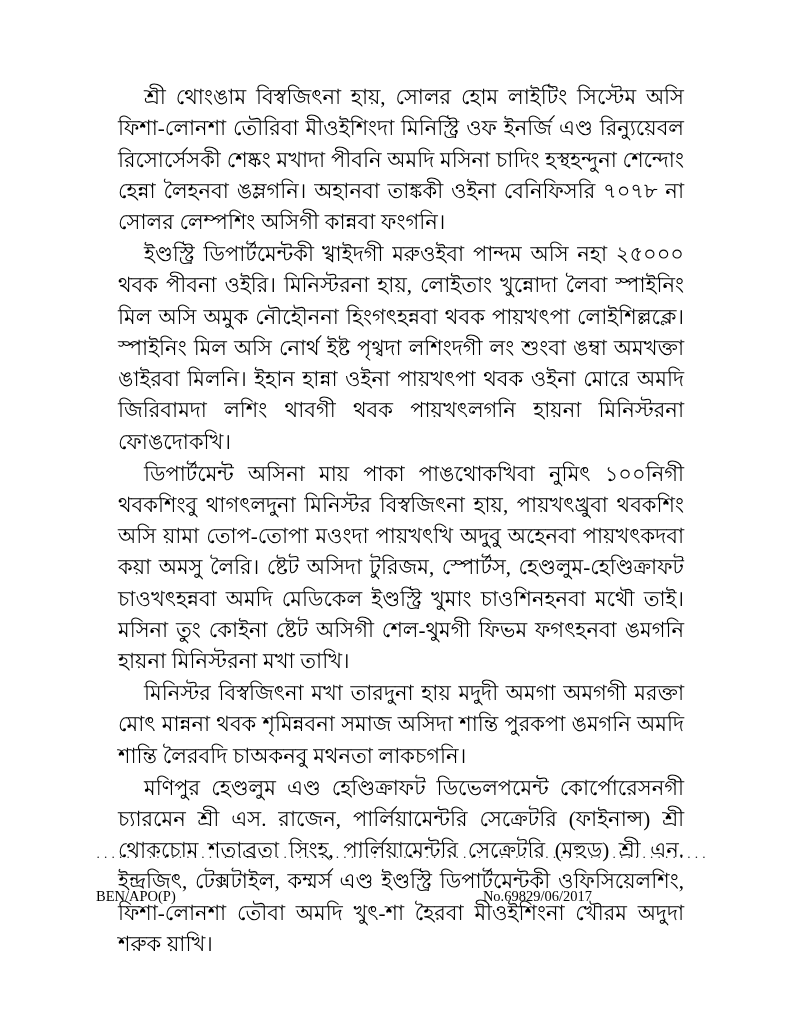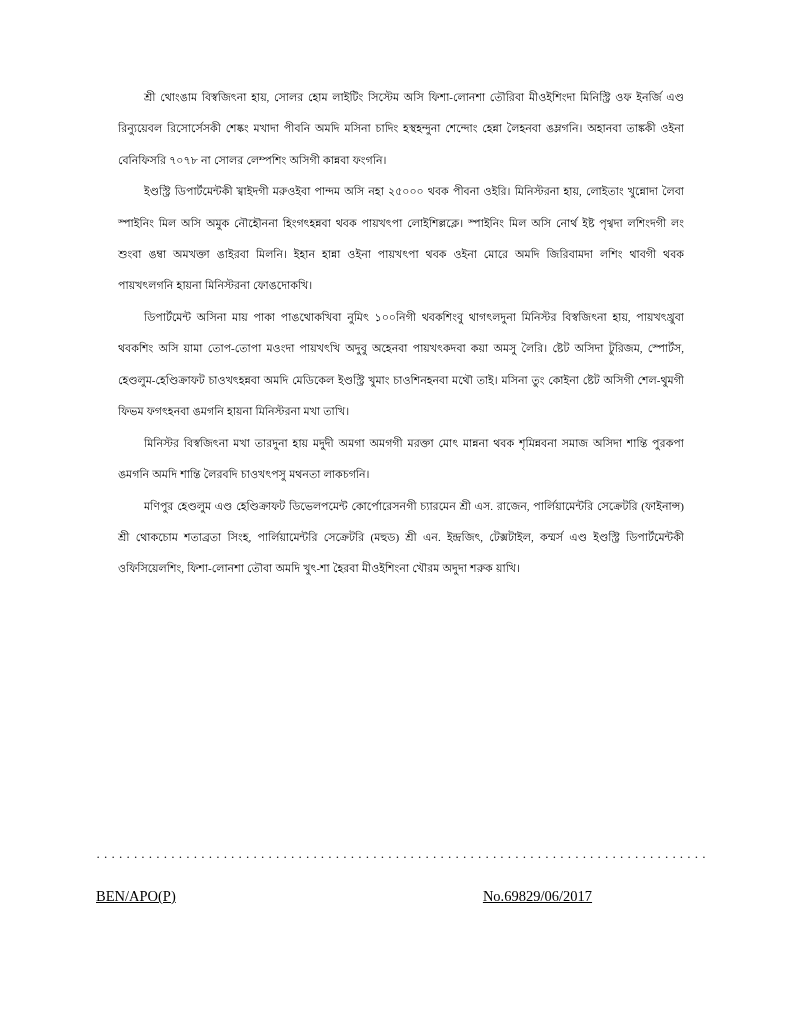--- a/index.html
+++ b/index.html
@@ -16,21 +16,21 @@
     overflow: hidden;
   }
   .content {
     position: absolute;
     left: 118px;
     top: 82px;
     width: 566px;
   }
   .para {
     font-family: "Liberation Serif", "DejaVu Serif", serif;
-    font-size: 11px;
+    font-size: 21px;
     line-height: 31.3px;
     color: #000000;
     text-align: justify;
     text-justify: inter-word;
     text-indent: 26px;
     margin: 0 0 0.5px 0;
     word-spacing: 0.5px;
   }
   .footer {
     position: absolute;
@@ -49,21 +49,20 @@
     line-height: 9px;
     white-space: nowrap;
   }
   .footer-row {
     display: flex;
     align-items: baseline;
     margin-top: 14px;
     font-family: "Liberation Serif", "DejaVu Serif", serif;
     font-size: 14.5px;
     color: #000000;
-    text-decoration: underline;
   }
   .footer-left {
     flex: 0 0 auto;
     width: 245px;
     text-align: left;
   }
   .footer-center {
     flex: 0 0 auto;
     width: 185px;
     text-align: right;
@@ -77,21 +76,21 @@
 </style>
 </head>
 <body>
 
 <div class="page">
 
   <div class="content">
     <p class="para">শ্রী থোংঙাম বিস্বজিৎনা হায়, সোলর হোম লাইটিং সিস্টেম অসি ফিশা-লোনশা তৌরিবা মীওইশিংদা মিনিস্ট্রি ওফ ইনর্জি এণ্ড রিন্যুয়েবল রিসোর্সেসকী শেষ্কং মখাদা পীবনি অমদি মসিনা চাদিং হস্থহন্দুনা শেন্দোং হেন্না লৈহনবা ঙম্লগনি। অহানবা তাঙ্ককী ওইনা বেনিফিসরি ৭০৭৮ না সোলর লেম্পশিং অসিগী কান্নবা ফংগনি।</p>
     <p class="para">ইণ্ডস্ট্রি ডিপার্টমেন্টকী খ্বাইদগী মরুওইবা পান্দম অসি নহা ২৫০০০ থবক পীবনা ওইরি। মিনিস্টরনা হায়, লোইতাং খুন্নোদা লৈবা স্পাইনিং মিল অসি অমুক নৌহৌননা হিংগৎহন্নবা থবক পায়খৎপা লোইশিল্লক্লে। স্পাইনিং মিল অসি নোর্থ ইষ্ট পৃথ্বদা লশিংদগী লং শুংবা ঙম্বা অমখক্তা ঙাইরবা মিলনি। ইহান হান্না ওইনা পায়খৎপা থবক ওইনা মোরে অমদি জিরিবামদা লশিং থাবগী থবক পায়খৎলগনি হায়না মিনিস্টরনা ফোঙদোকখি।</p>
     <p class="para">ডিপার্টমেন্ট অসিনা মায় পাকা পাঙথোকখিবা নুমিৎ ১০০নিগী থবকশিংবু থাগৎলদুনা মিনিস্টর বিস্বজিৎনা হায়, পায়খৎখ্রুবা থবকশিং অসি য়ামা তোপ-তোপা মওংদা পায়খৎখি অদুবু অহেনবা পায়খৎকদবা কয়া অমসু লৈরি। ষ্টেট অসিদা টুরিজম, স্পোর্টস, হেণ্ডলুম-হেণ্ডিক্রাফট চাওখৎহন্নবা অমদি মেডিকেল ইণ্ডস্ট্রি খুমাং চাওশিনহনবা মথৌ তাই। মসিনা তুং কোইনা ষ্টেট অসিগী শেল-থুমগী ফিভম ফগৎহনবা ঙমগনি হায়না মিনিস্টরনা মখা তাখি।</p>
-    <p class="para">মিনিস্টর বিস্বজিৎনা মখা তারদুনা হায় মদুদী অমগা অমগগী মরক্তা মোৎ মান্ননা থবক শৃমিন্নবনা সমাজ অসিদা শান্তি পুরকপা ঙমগনি অমদি শান্তি লৈরবদি চাওখৎপসু মথনতা লাকচগনি।</p>
+    <p class="para">মিনিস্টর বিস্বজিৎনা মখা তারদুনা হায় মদুদী অমগা অমগগী মরক্তা মোৎ মান্ননা থবক শৃমিন্নবনা সমাজ অসিদা শান্তি পুরকপা ঙমগনি অমদি শান্তি লৈরবদি চাঅকনবু মথনতা লাকচগনি।</p>
     <p class="para">মণিপুর হেণ্ডলুম এণ্ড হেণ্ডিক্রাফট ডিভেলপমেন্ট কোর্পোরেসনগী চ্যারমেন শ্রী এস. রাজেন, পার্লিয়ামেন্টরি সেক্রেটরি (ফাইনান্স) শ্রী থোকচোম শতাব্রতা সিংহ, পার্লিয়ামেন্টরি সেক্রেটরি (মহুড) শ্রী এন. ইন্দ্রজিৎ, টেক্সটাইল, কম্মর্স এণ্ড ইণ্ডস্ট্রি ডিপার্টমেন্টকী ওফিসিয়েলশিং, ফিশা-লোনশা তৌবা অমদি খুৎ-শা হৈরবা মীওইশিংনা খৌরম অদুদা শরুক য়াখি।</p>
   </div>
 
   <div class="footer">
     <div class="dotted-rule">································································································</div>
     <div class="footer-row">
       <div class="footer-left">BEN/APO(P)</div>
       <div class="footer-center">No.698</div>
       <div class="footer-right">29/06/2017</div>
     </div>

